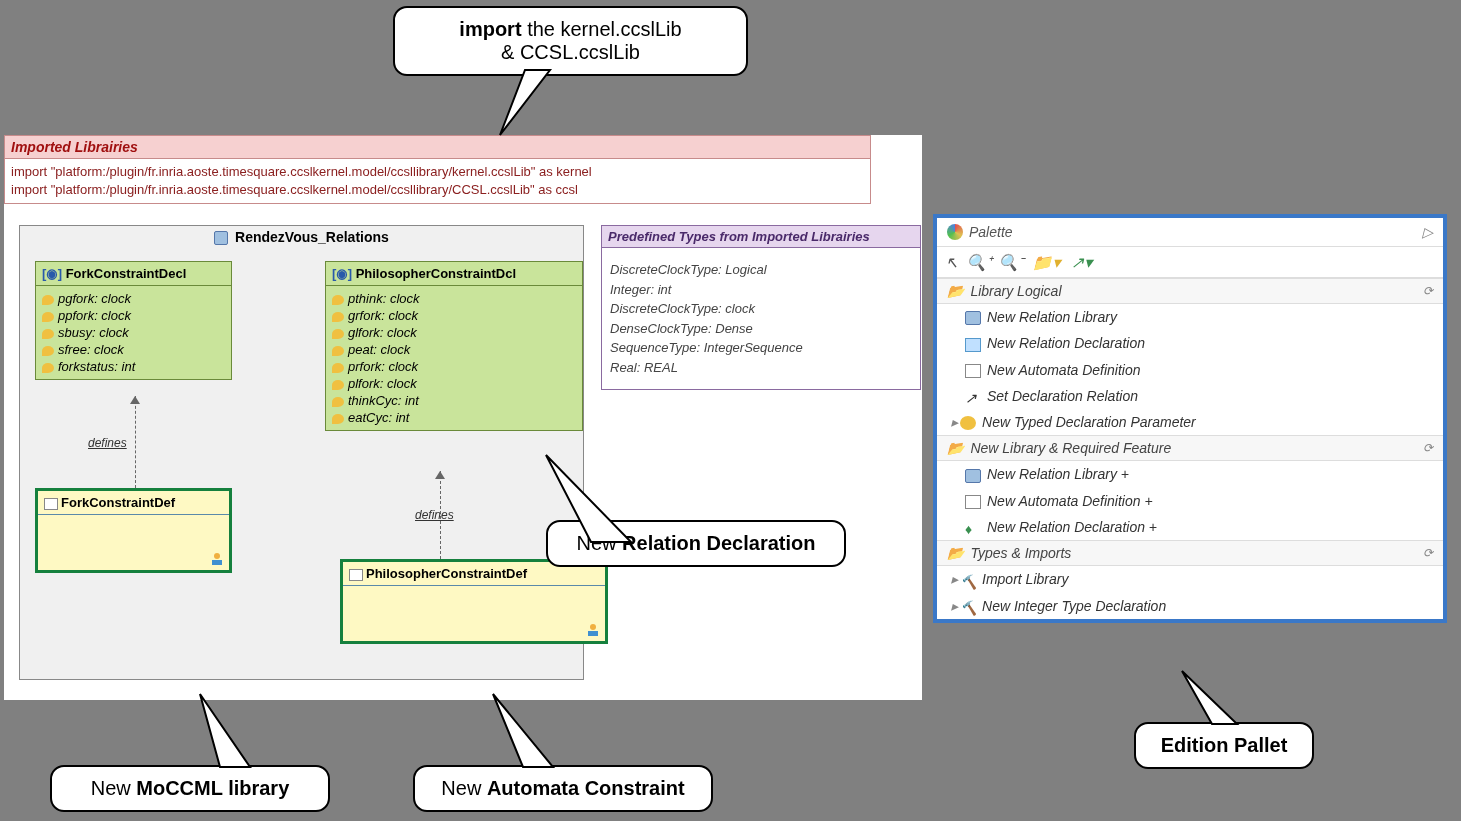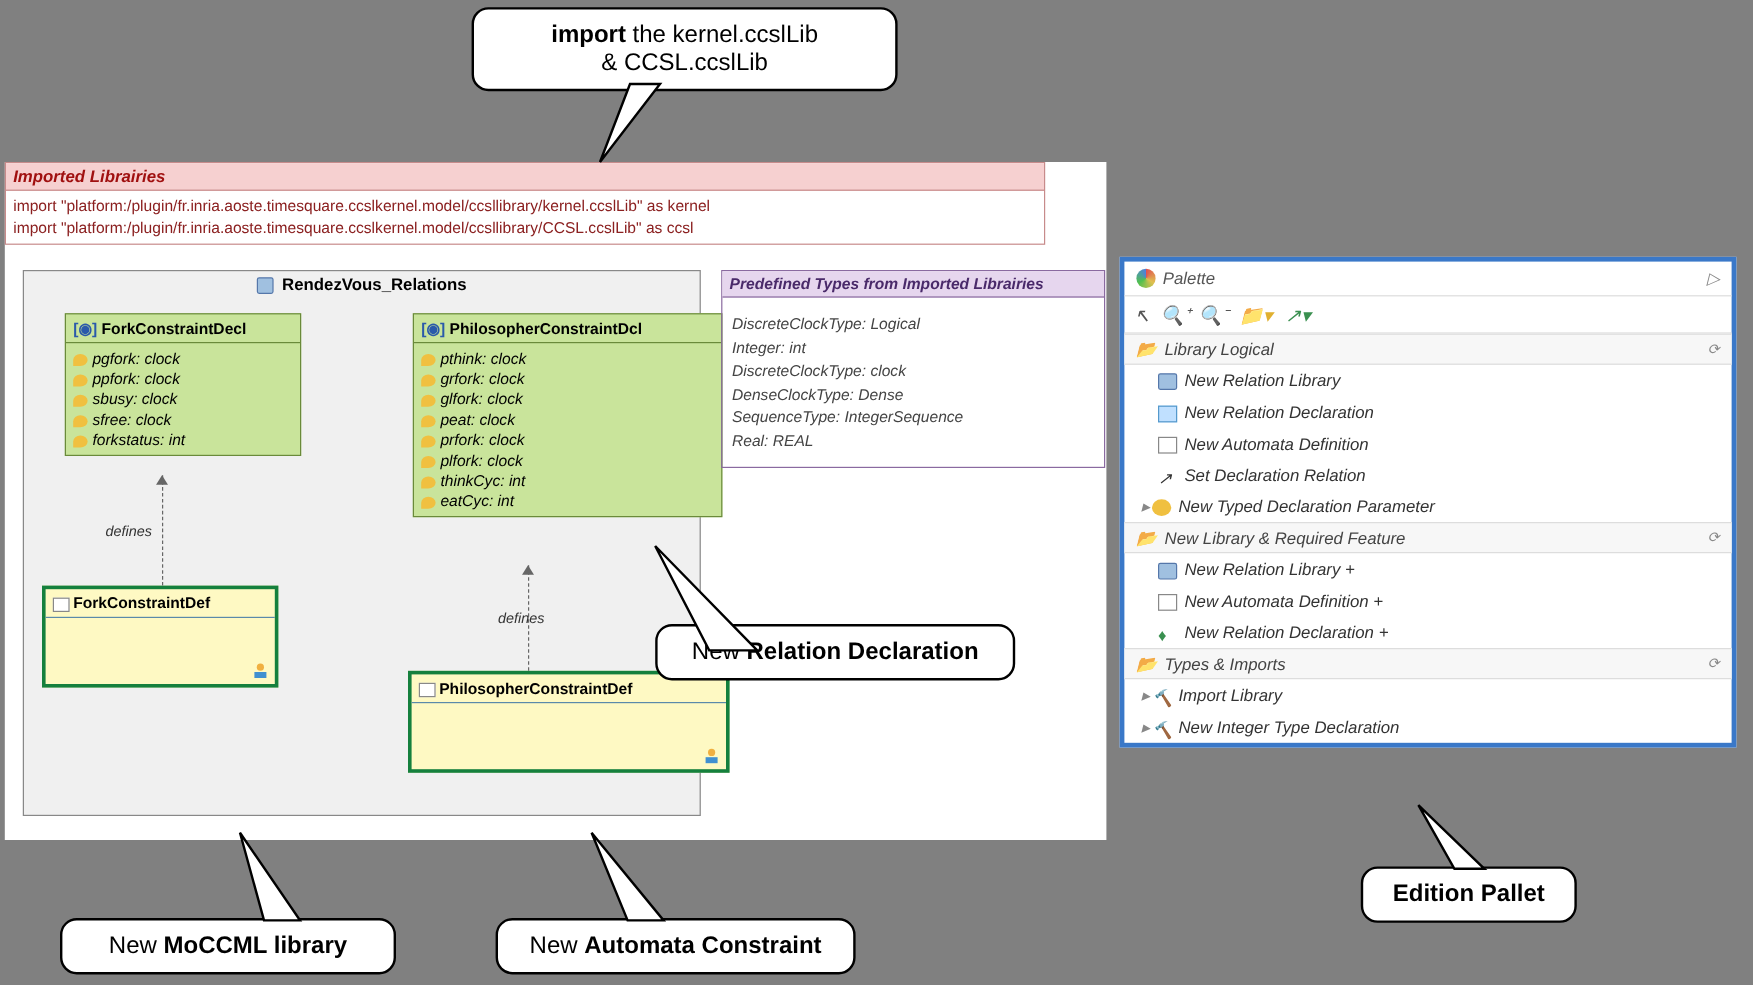--- a/index.html
+++ b/index.html
@@ -8,35 +8,35 @@
 .canvas { position: absolute; left: 4px; top: 135px; width: 918px; height: 565px; background: #fff; }
 
 .imports-panel { position: absolute; left: 0; top: 0; width: 867px; border: 1px solid #c78b8b; }
 .imports-header { background: #f6d0d0; border-bottom: 1px solid #c78b8b; color: #a01010; font-weight: bold; font-style: italic; font-size: 14px; padding: 3px 6px; }
 .imports-body { font-size: 13px; color: #8b2020; padding: 4px 6px; line-height: 1.4; }
 
 .library-box { position: absolute; left: 15px; top: 90px; width: 565px; height: 455px; border: 1px solid #888; background: #f0f0f0; }
 .library-title { text-align: center; font-weight: bold; font-size: 14px; padding: 3px 0; }
 .library-title-icon { display:inline-block; width:14px; height:14px; background:#a0c0e0; border:1px solid #5577aa; border-radius:2px; vertical-align:middle; margin-right:3px;}
 
-.decl-box { position: absolute; border: 1px solid #6a8a3a; background: #c9e49b; font-size: 13px; margin-left: 19px; }
+.decl-box { position: absolute; border: 1px solid #6a8a3a; background: #c9e49b; font-size: 13px; }
 .decl-header { font-weight: bold; padding: 4px 6px; border-bottom: 1px solid #6a8a3a; }
 .decl-header .tag { color: #2a5aaa; }
 .decl-body { padding: 4px 6px; }
 .decl-body div { padding: 1px 0; font-style: italic; }
 .attr-icon { display:inline-block; width:12px; height:10px; background:#f0c040; border-radius:50% 50% 50% 0; margin-right:4px; vertical-align:middle;}
 
 .def-box { position: absolute; border: 3px solid #15803d; background: #fef9c3; font-size: 13px; }
 .def-header { font-weight: bold; padding: 4px 6px; border-bottom: 1px solid #5a8aaa; }
 .def-icon { display:inline-block; width:14px; height:12px; border:1px solid #888; background:#fff; margin-right:3px; vertical-align:middle;}
 .def-corner { position:absolute; right:4px; bottom:4px; width:16px; height:14px; }
 
 .defines-arrow { position: absolute; border-left: 1px dashed #666; }
 .defines-arrowhead { position:absolute; width:0; height:0; border-left:5px solid transparent; border-right:5px solid transparent; border-bottom:8px solid #666; }
-.defines-label { position: absolute; font-size: 12px; font-style: italic; color: #333; }
+.defines-label { position: absolute; font-size: 12px; font-style: italic; color: #333; text-decoration: underline; }
 
 .types-panel { position: absolute; left: 597px; top: 90px; width: 320px; border: 1px solid #8a6aa0; }
 .types-header { background: #e6d6ee; color: #4a2a6a; font-weight: bold; font-style: italic; font-size: 13px; padding: 3px 6px; border-bottom: 1px solid #8a6aa0; }
 .types-body { font-style: italic; font-size: 13px; color: #444; padding: 12px 8px; line-height: 1.5; }
 
 .palette { position: absolute; left: 933px; top: 214px; width: 514px; background: #fff; border: 4px solid #3a78c8; font-size: 14px; font-style: italic; }
 .palette-title { padding: 6px 10px; color: #555; display:flex; align-items:center; }
 .palette-title .tri { margin-left:auto; color:#888; }
 .palette-toolbar { border-top:1px solid #ddd; border-bottom:1px solid #ddd; padding: 4px 8px; color:#555; font-size:16px;}
 .palette-section { background: #f7f7f7; border-top:1px solid #ddd; border-bottom:1px solid #ddd; padding: 4px 10px; color: #444; display:flex; align-items:center; }

